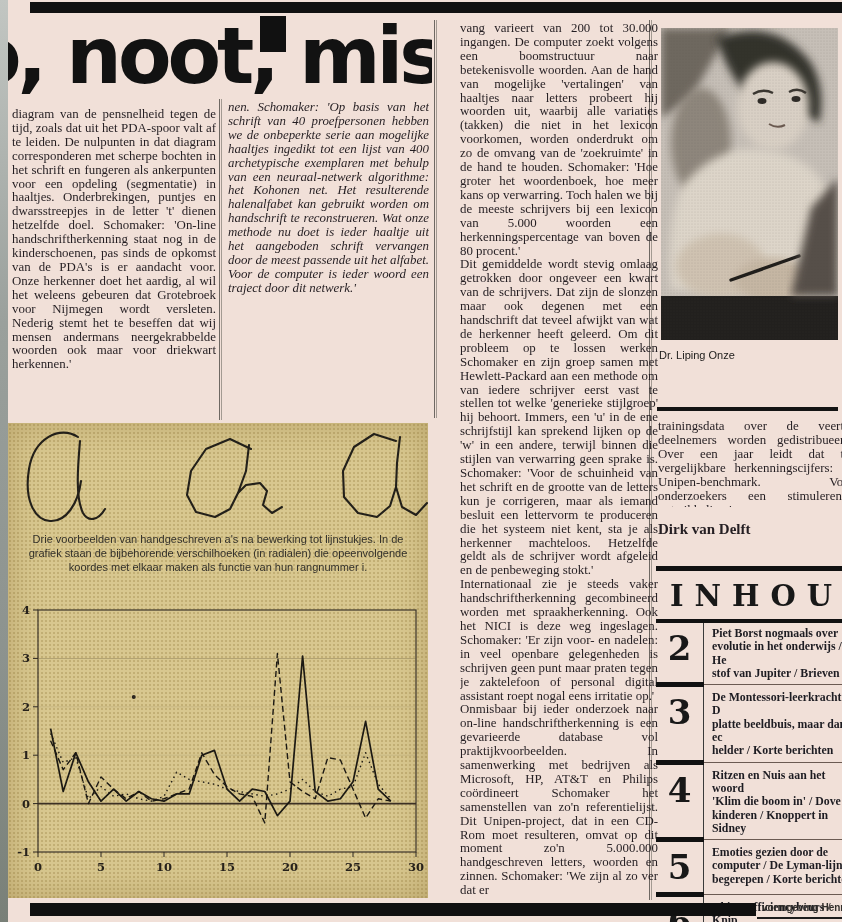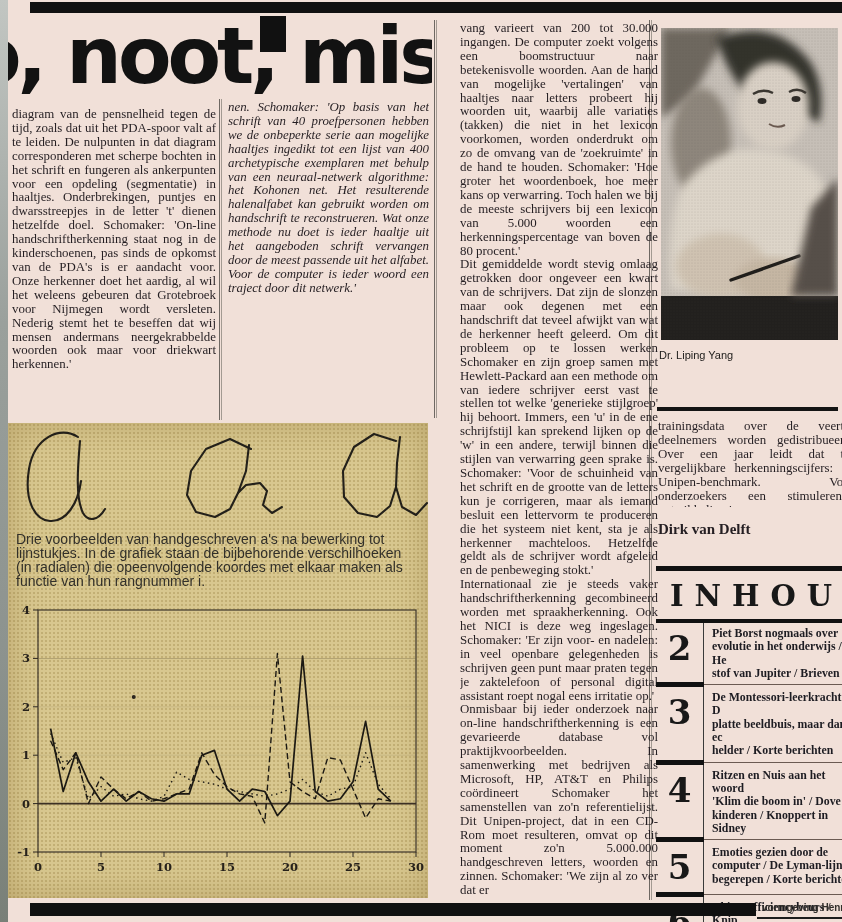--- a/index.html
+++ b/index.html
@@ -65,22 +65,22 @@
     background-size:4px 4px;
     box-shadow:inset 0 0 34px rgba(135,105,45,0.38); }
 
   .hand-a { position:absolute; }
   .hand-a svg { display:block; }
   .a1 { left:18px;  top:425px; }
   .a2 { left:172px; top:433px; }
   .a3 { left:332px; top:429px; }
 
   .fig-caption { left:16px; top:532px; width:404px;
-    font-family:"Liberation Sans", sans-serif; font-size:14px; line-height:14px;
-    color:#32302a; }
+    font-family:"Liberation Sans", sans-serif; font-size:11px; line-height:14px;
+    color:#32302a;text-align:center; }
 
   .chart-wrap { left:12px; top:598px; width:412px; height:296px; }
 
   .bottom-bar  { left:30px; top:903px; width:726px; height:13px; background:#101010; }
   .credit { left:762px; top:902px; width:80px; overflow:hidden;
     font-family:"Liberation Sans", sans-serif; font-size:10px; font-weight:bold;
     color:#33302c; white-space:nowrap; }
   .credit-line { left:757px; top:917px; width:85px; height:2px; background:#1c1c1c; }
 </style>
 </head>
@@ -134,21 +134,21 @@
     <path d="M108 96 q8 5 16 1" stroke="#6b5a50" stroke-width="2" fill="none"></path>
     <path d="M20 160 Q55 115 105 122 Q160 130 172 180 L177 260 L10 262 Q5 200 20 160" fill="#ddd5c9" filter="url(#b1)"></path>
     <ellipse cx="60" cy="238" rx="45" ry="32" fill="#cfc2b1" filter="url(#b1)"></ellipse>
     <ellipse cx="112" cy="252" rx="38" ry="22" fill="#c5b6a3" filter="url(#b1)"></ellipse>
     <line x1="70" y1="252" x2="138" y2="228" stroke="#1f1d1a" stroke-width="3.4" stroke-linecap="round"></line>
     <rect x="0" y="268" width="177" height="44" fill="#22201e"></rect>
     <polygon points="177,150 177,268 130,268 150,180" fill="#57504a" filter="url(#b1)"></polygon>
     <rect width="177" height="312" fill="url(#ht)" opacity="0.22"></rect>
   </svg>
 </div>
-<div class="abs photo-caption">Dr. Liping Yang</div>
+<div class="abs photo-caption">Dr. Liping Onze</div>
 
 <div class="abs col4-rule"></div>
 <div class="abs col4-text bodycol">
   <p>trainingsdata over de veertig deelnemers worden gedistribueerd. Over een jaar leidt dat tot vergelijkbare herkenningscijfers: de Unipen-benchmark. Voor onderzoekers een stimulerende ontwikkeling.'</p>
 </div>
 <div class="abs byline">Dirk van Delft</div>
 
 <div class="abs inhoud">
   <div class="inh-topbar"></div>
   <div class="inh-title">INHOUD</div>

